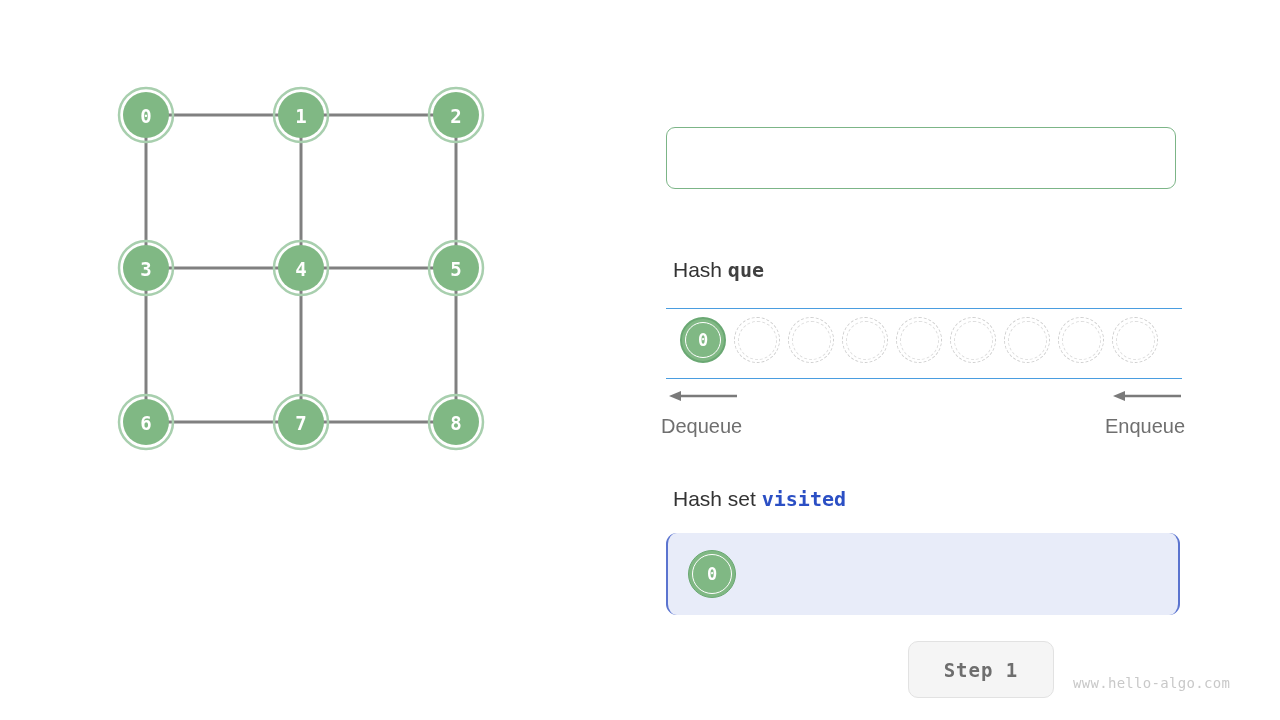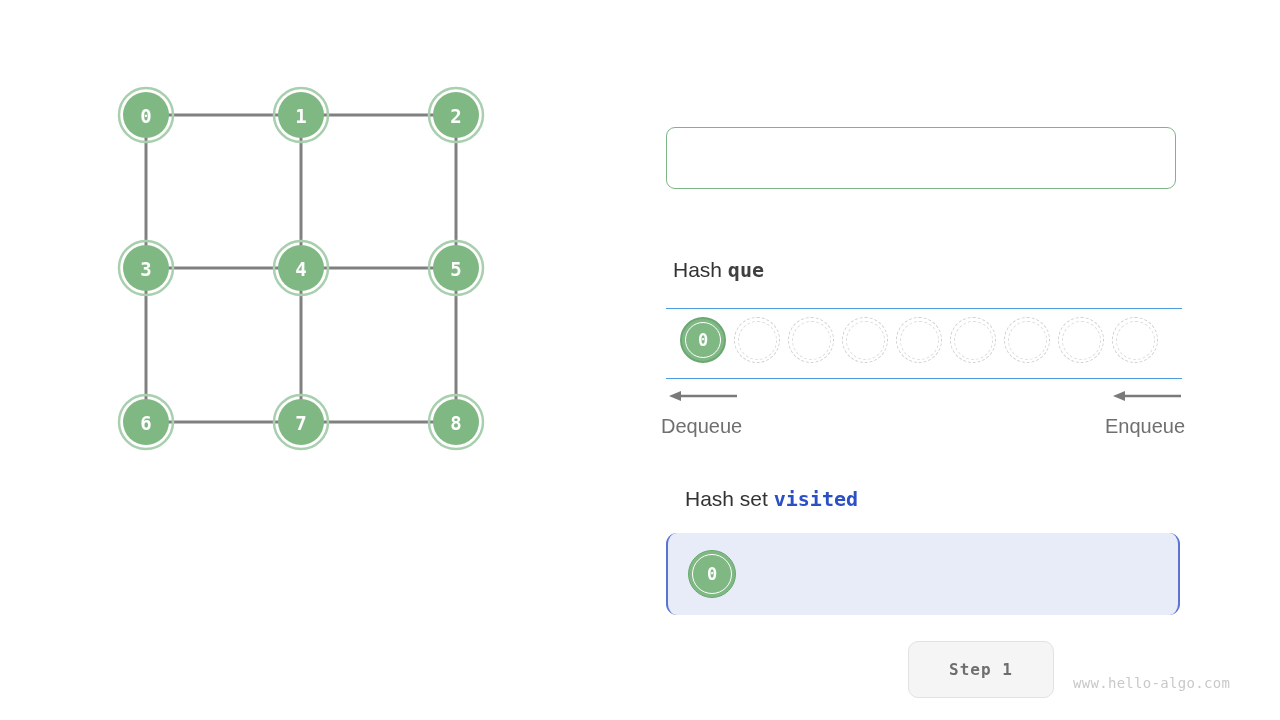--- a/index.html
+++ b/index.html
@@ -156,21 +156,21 @@
     position: absolute;
     top: 415px;
     font-size: 20px;
     color: #6f6f6f;
     white-space: nowrap;
   }
   #dequeue-label { left: 41px; }
   #enqueue-label { left: 485px; }
 
   
-  #visited-title { left: 53px; top: 487px; margin-left: 12px; }
+  #visited-title { left: 53px; top: 487px; }
   #visited-box {
     position: absolute;
     left: 46px; top: 533px;
     width: 514px; height: 82px;
     box-sizing: border-box;
     background: #e8ecf9;
     border-left: 2.2px solid #5b74cf;
     border-right: 2.2px solid #5b74cf;
     border-radius: 11px;
   }
@@ -213,21 +213,21 @@
     left: 908px; top: 641px;
     width: 146px; height: 57px;
     background: #f5f5f5;
     border: 1.5px solid #e2e2e2;
     border-radius: 10px;
     box-sizing: border-box;
     display: flex;
     align-items: center;
     justify-content: center;
     font-family: "DejaVu Sans Mono", "Liberation Mono", monospace;
-    font-size: 16px;
+    font-size: 19px;
     font-weight: 700;
     color: #6e6e6e;
     letter-spacing: 1px;
   }
   #watermark {
     position: absolute;
     left: 1073px; top: 675px;
     font-family: "DejaVu Sans Mono", "Liberation Mono", monospace;
     font-size: 14px;
     color: #c9c9c9;

